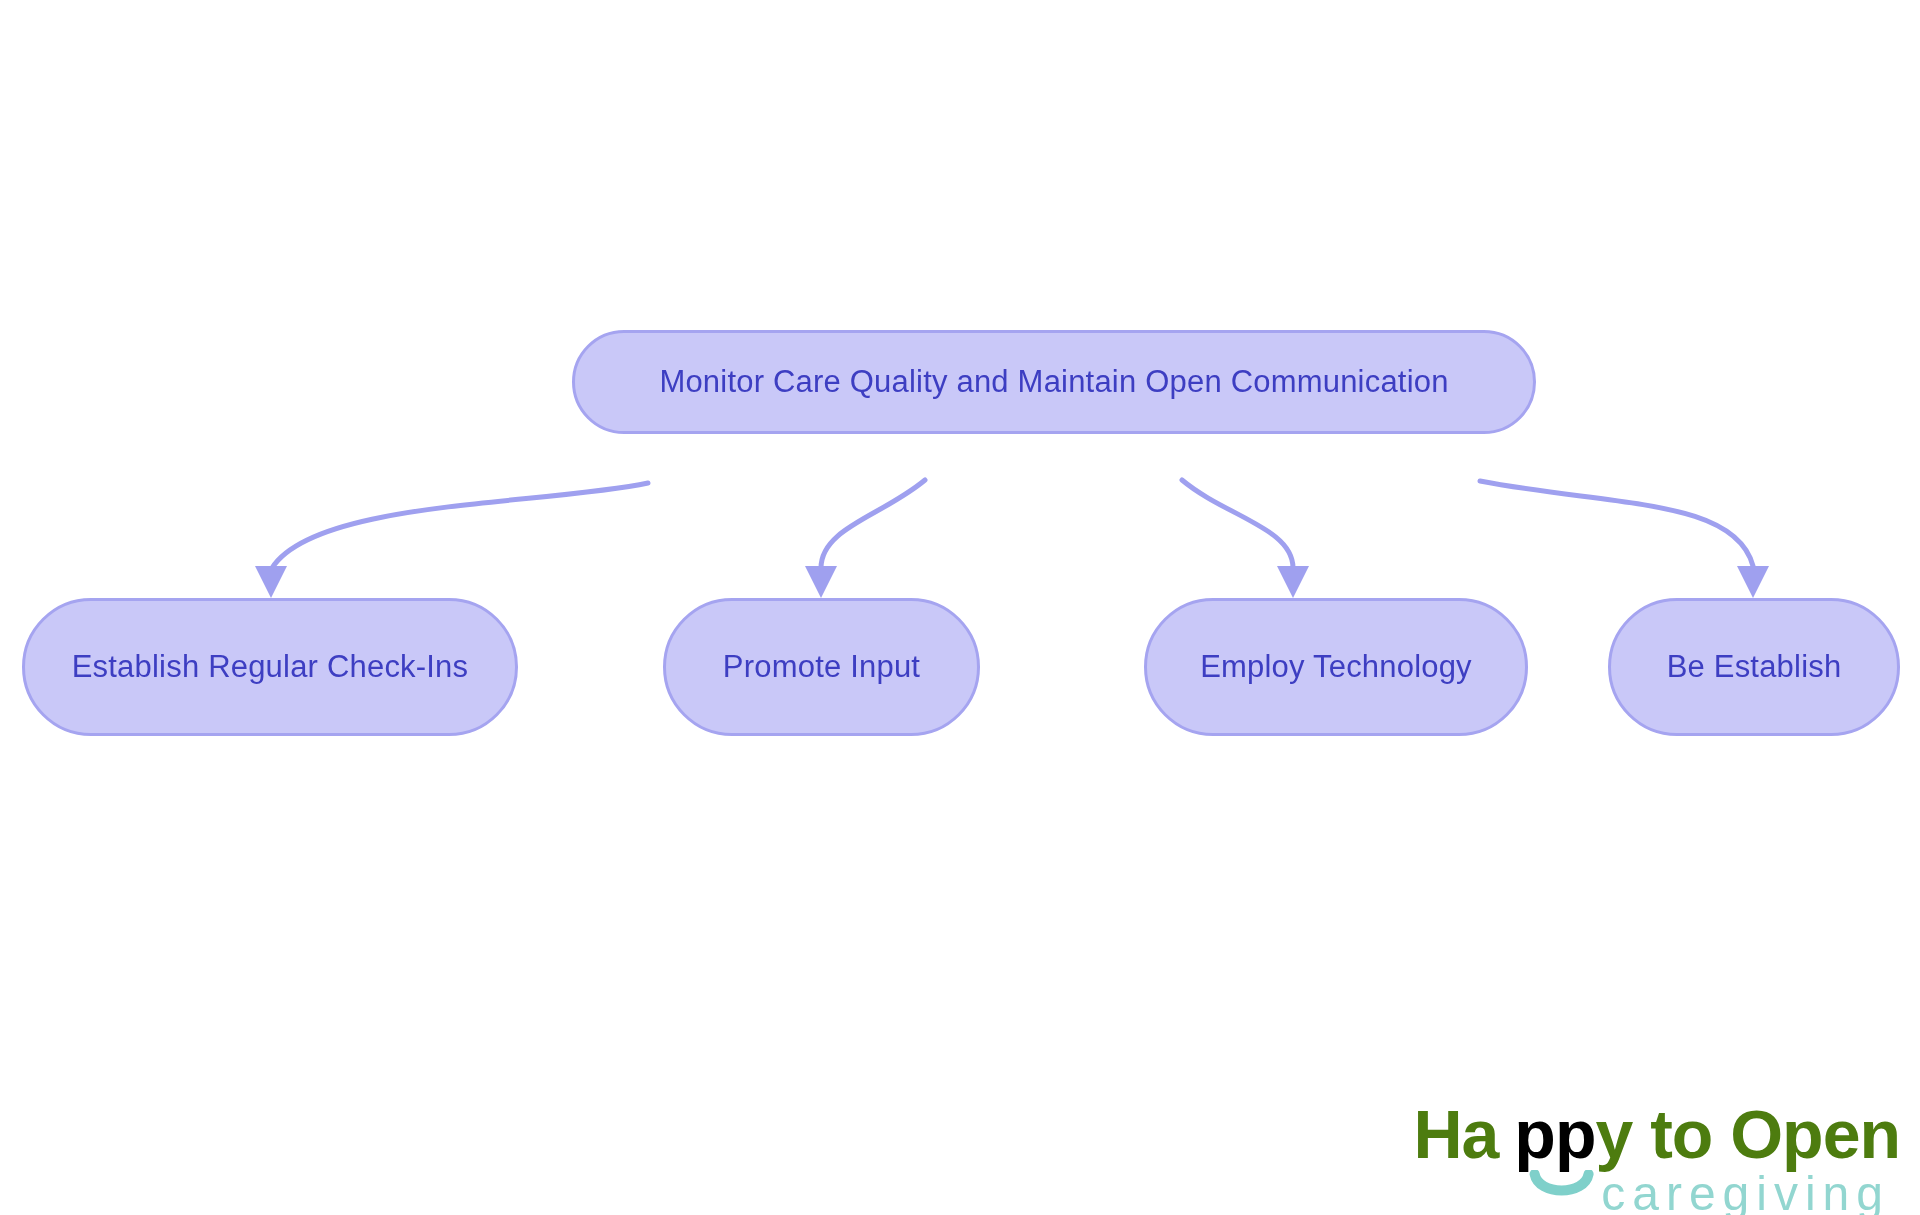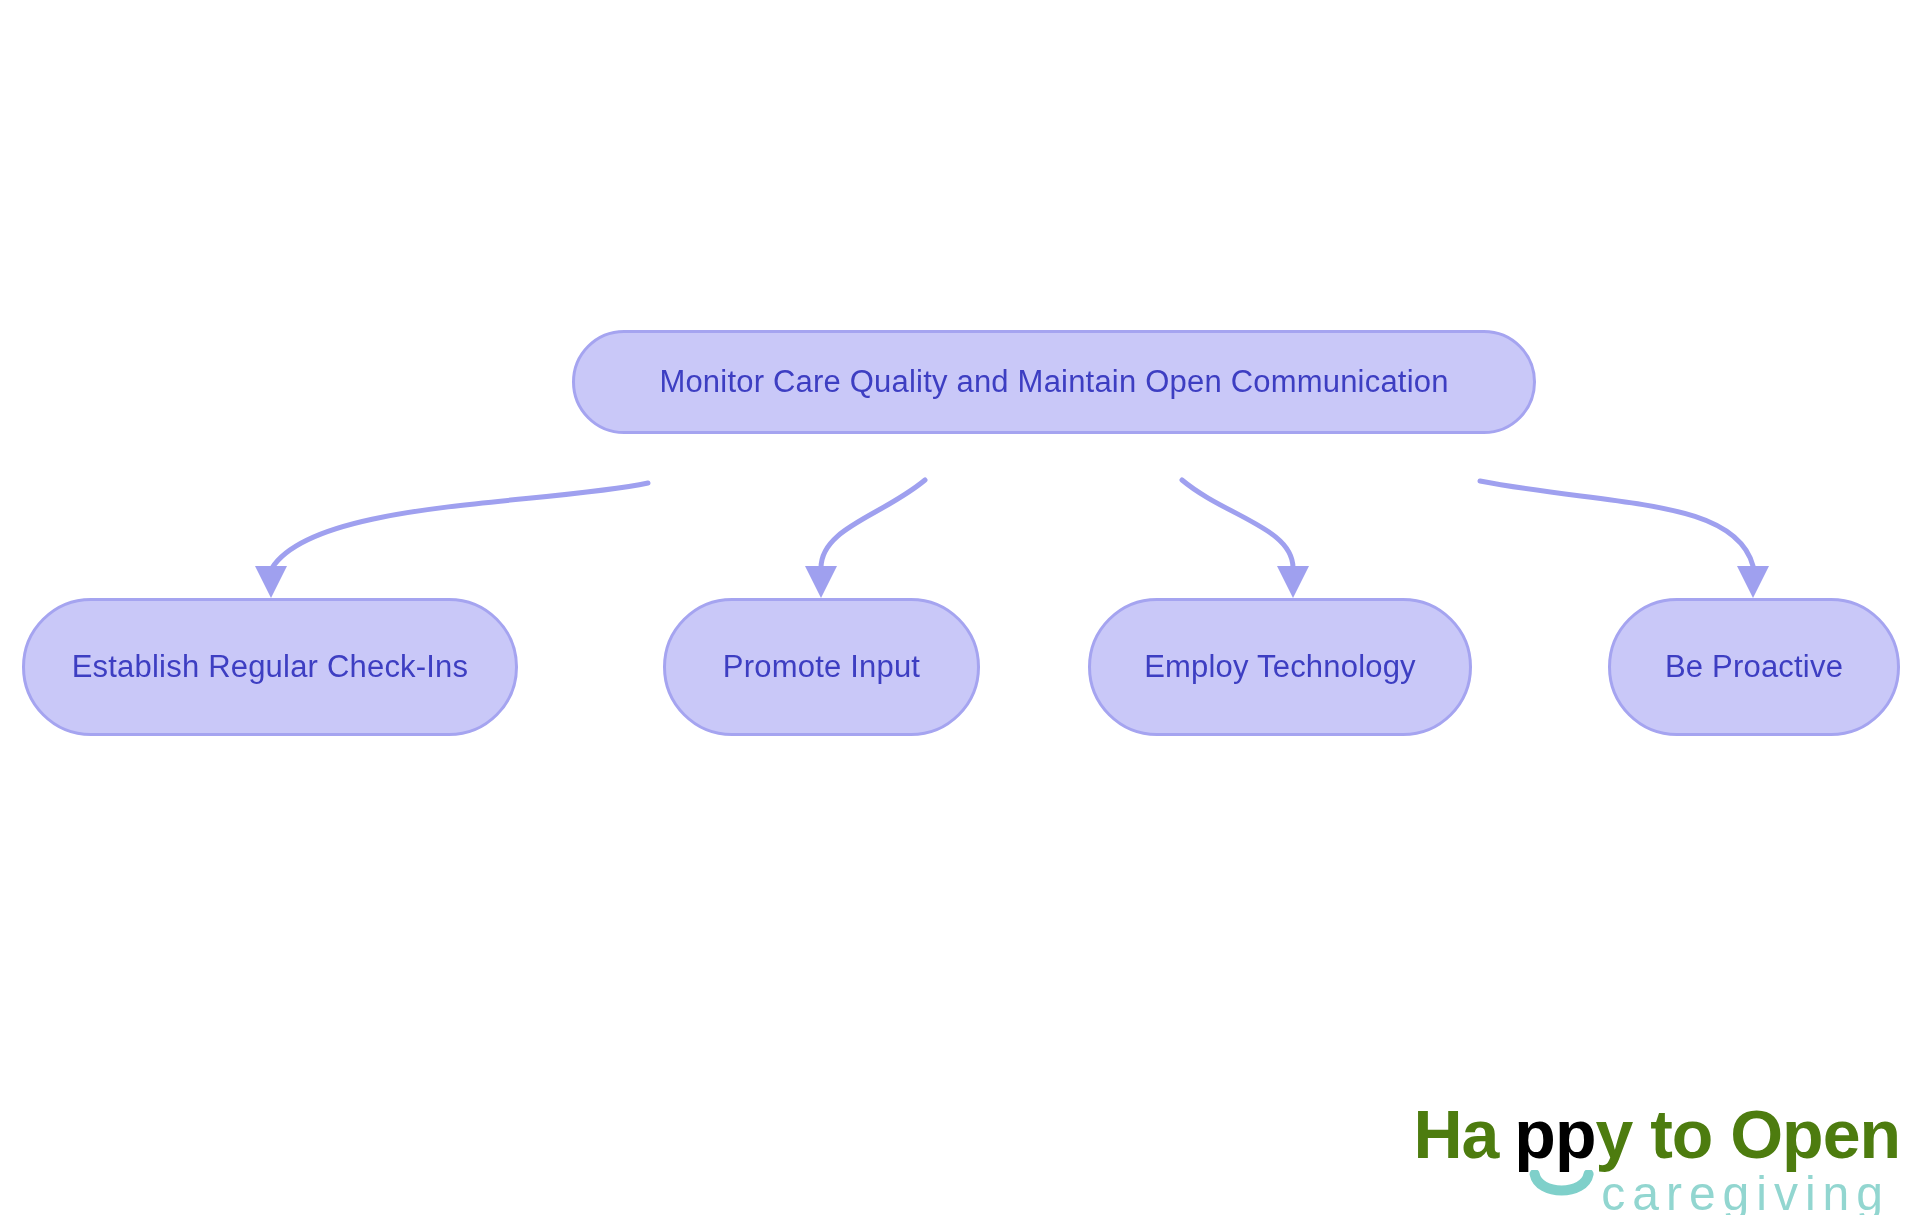--- a/index.html
+++ b/index.html
@@ -37,21 +37,21 @@
     letter-spacing: 0.2px;
     padding: 0 24px;
   }
   .node-root {
     left: 572px; top: 330px;
     width: 964px; height: 104px;
   }
   .node-child { top: 598px; height: 138px; border-radius: 69px; }
   .node-c0 { left: 22px;   width: 496px; }
   .node-c1 { left: 663px;  width: 317px; }
-  .node-c2 { left: 1088px; width: 384px; }
+  .node-c2 { left: 1144px; width: 384px; }
   .node-c3 { left: 1608px; width: 292px; }
 
   .logo {
     position: absolute;
     top: 1100px;
     right: 20px;
     text-align: right;
     line-height: 1;
   }
   .logo-wordmark {
@@ -111,21 +111,21 @@
 
   <div class="node node-child node-c0">
     <span>Establish Regular Check-Ins</span>
   </div>
 
   <div class="node node-child node-c2">
     <span>Employ Technology</span>
   </div>
 
   <div class="node node-child node-c3">
-    <span>Be Proactive</span>
+    <span>Be Establish</span>
   </div>
 
   <div class="logo">
     <div class="logo-wordmark">
       <span class="logo-coral">Ha</span><span class="logo-teal"><span>pp</span><svg class="smile-icon" viewBox="0 0 66 32" xmlns="http://www.w3.org/2000/svg">
             <path d="M 6 4 C 10 26, 56 26, 60 4" fill="none" stroke="#7fd0ca" stroke-width="10" stroke-linecap="round"></path>
           </svg></span><span class="logo-coral">y to Open</span>
     </div>
     <div class="logo-subtitle">caregiving</div>
   </div>

